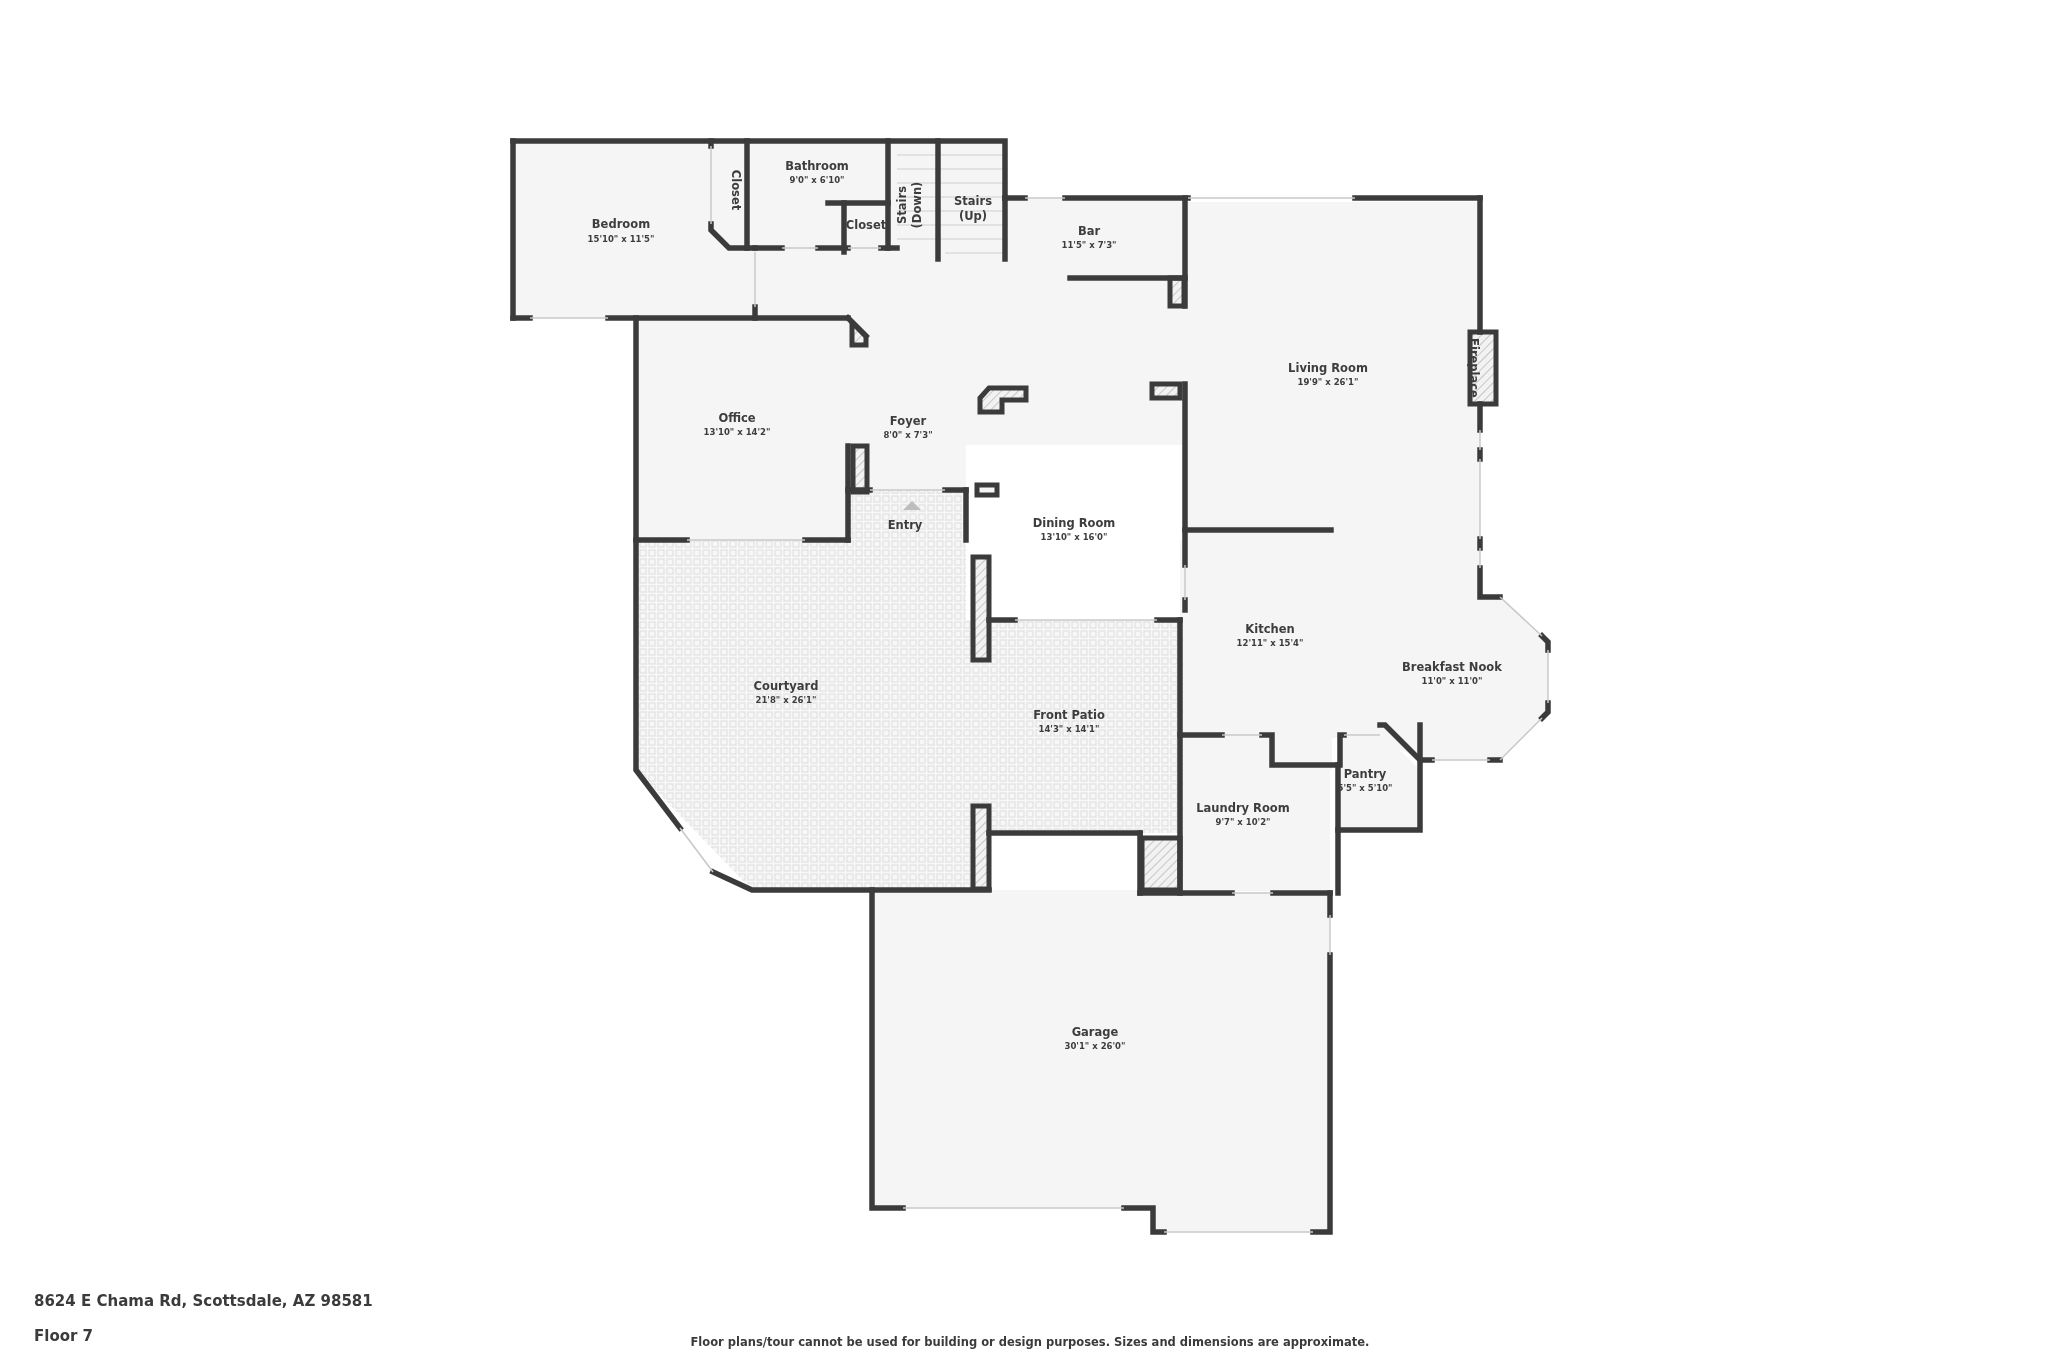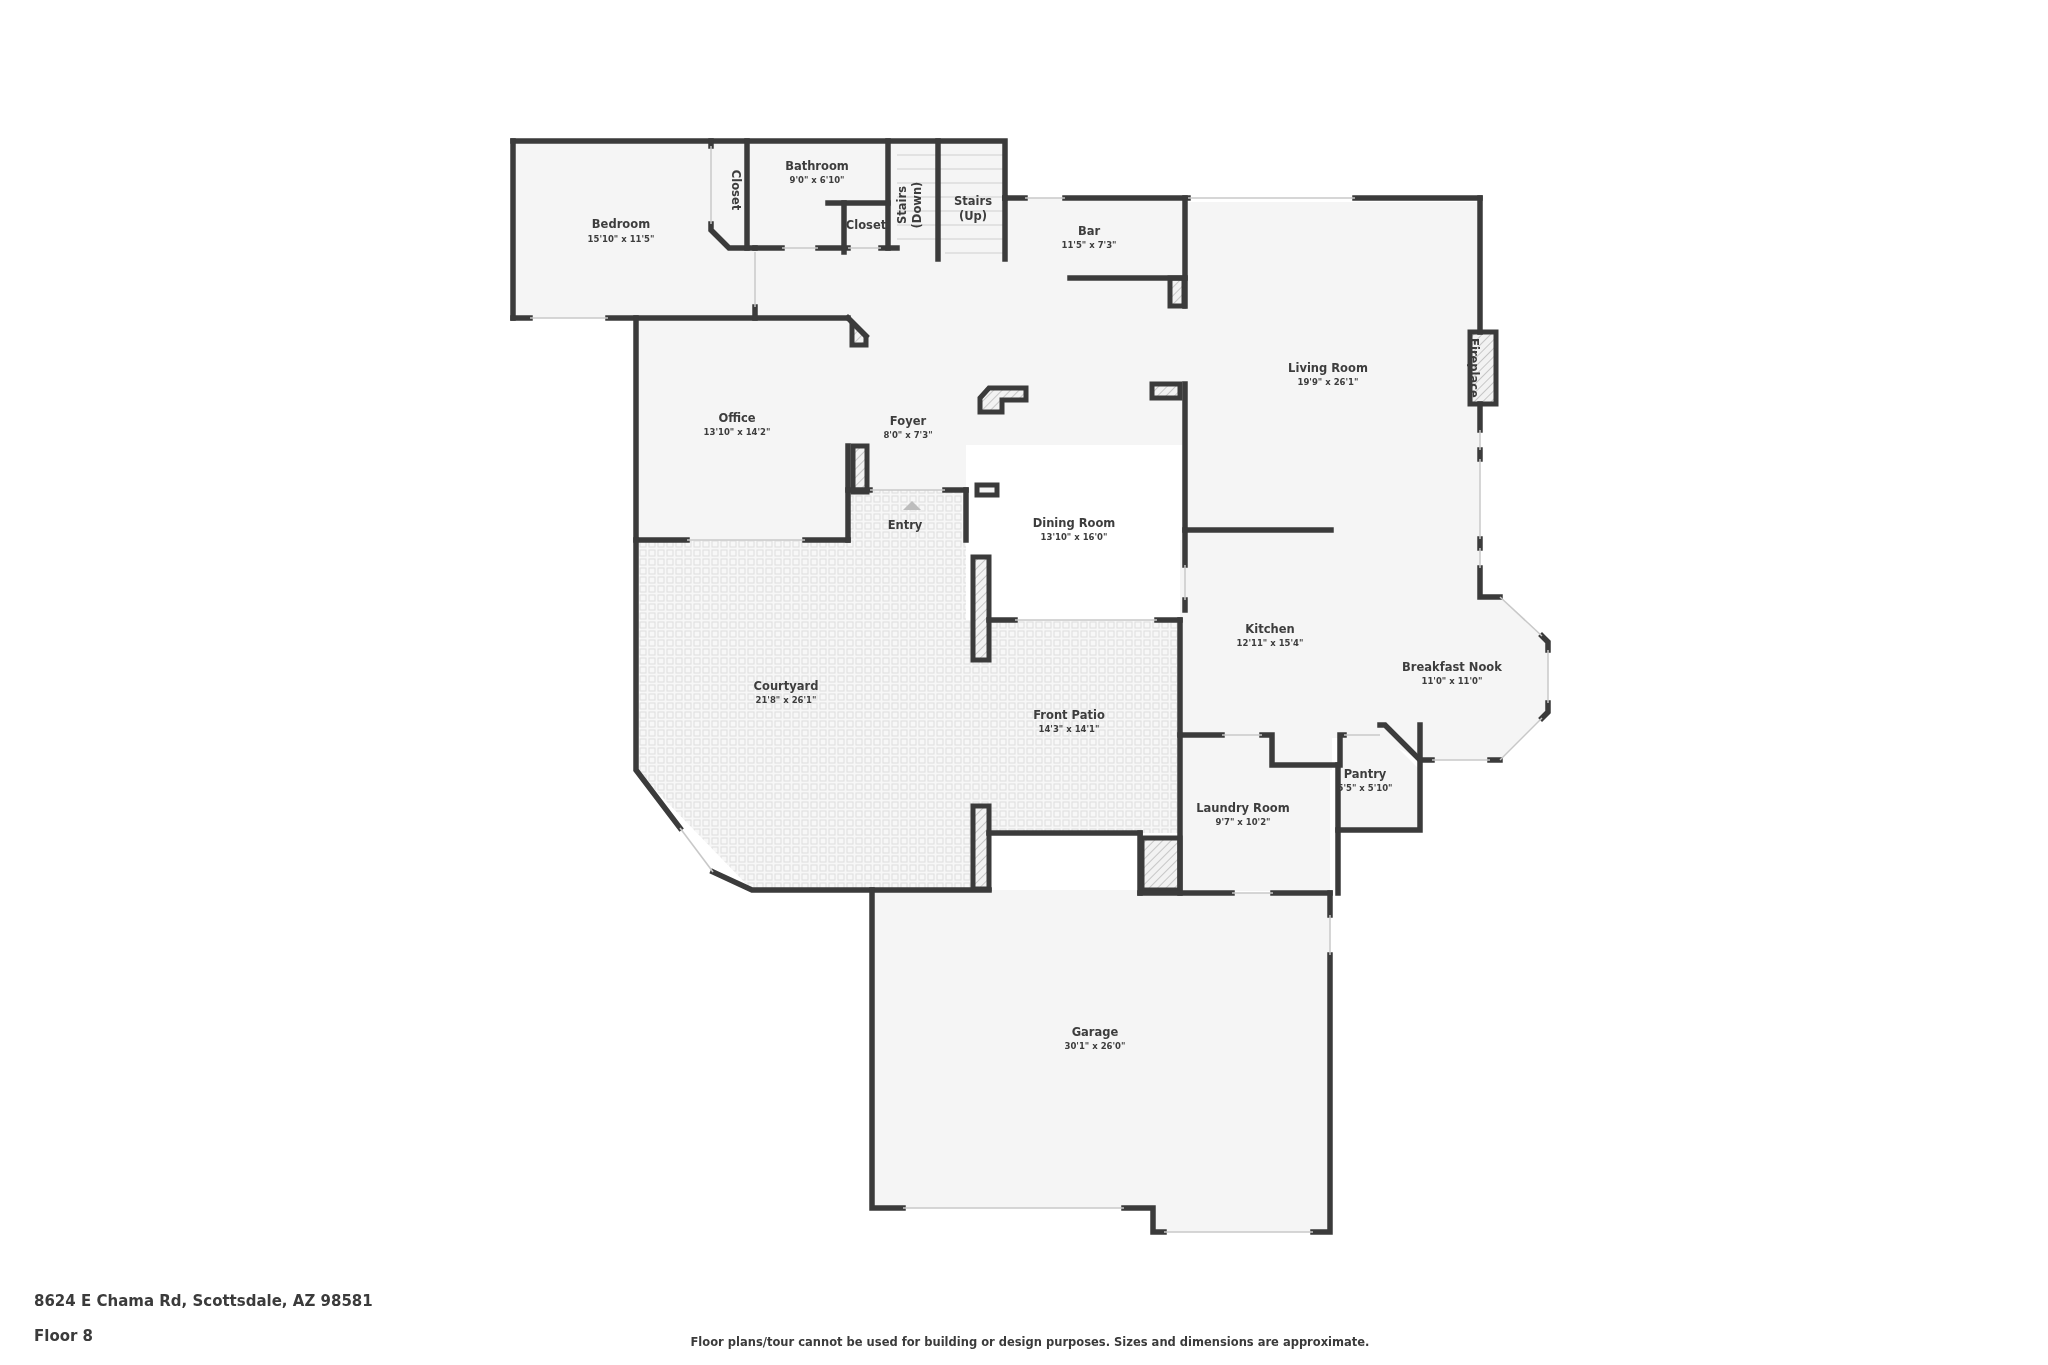--- a/index.html
+++ b/index.html
@@ -224,14 +224,14 @@
 
     <text class="room-name" x="1243" y="812">Laundry Room</text>
     <text class="room-dim" x="1243" y="825">9'7" x 10'2"</text>
 
     <text class="room-name" x="1095" y="1036">Garage</text>
     <text class="room-dim" x="1095" y="1049">30'1" x 26'0"</text>
   </g>
 </svg>
 
 <div class="footer-address">8624 E Chama Rd, Scottsdale, AZ 98581</div>
-<div class="footer-floor">Floor 8</div>
+<div class="footer-floor">Floor 7</div>
 <div class="footer-disclaimer"><span>Floor plans/tour cannot be used for building or design purposes. Sizes and dimensions are approximate.</span></div>
 
 </body></html>

